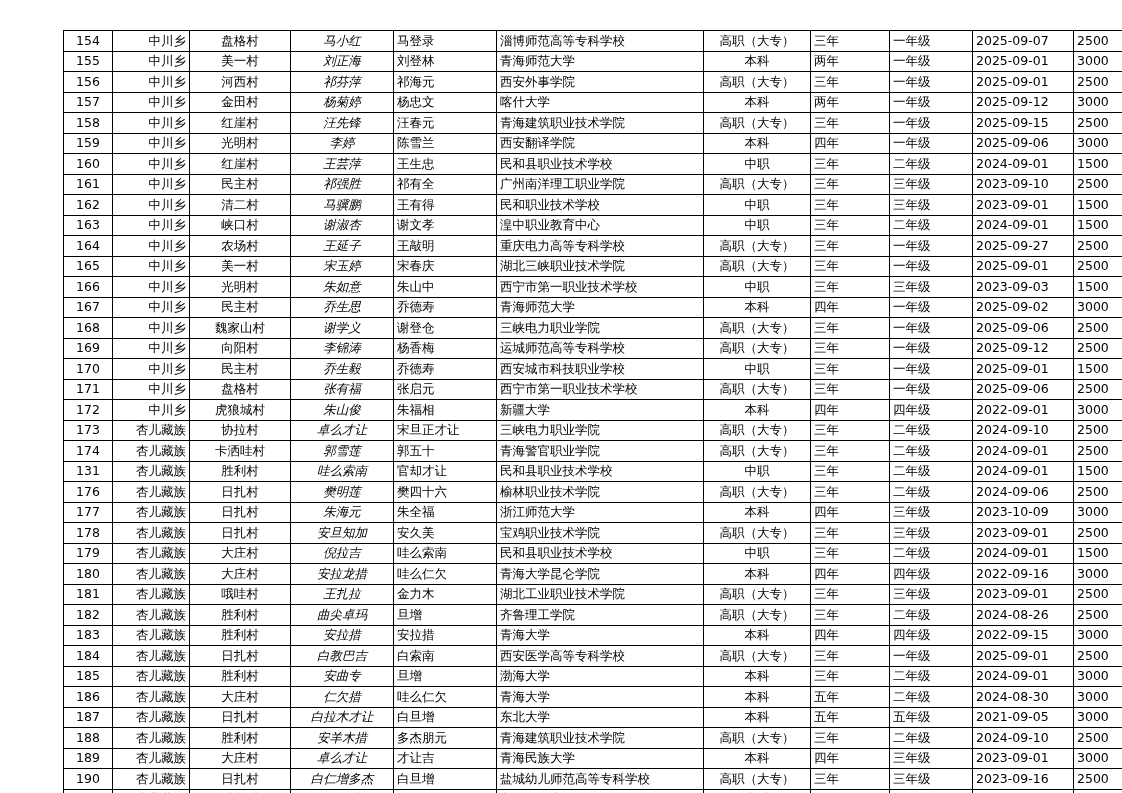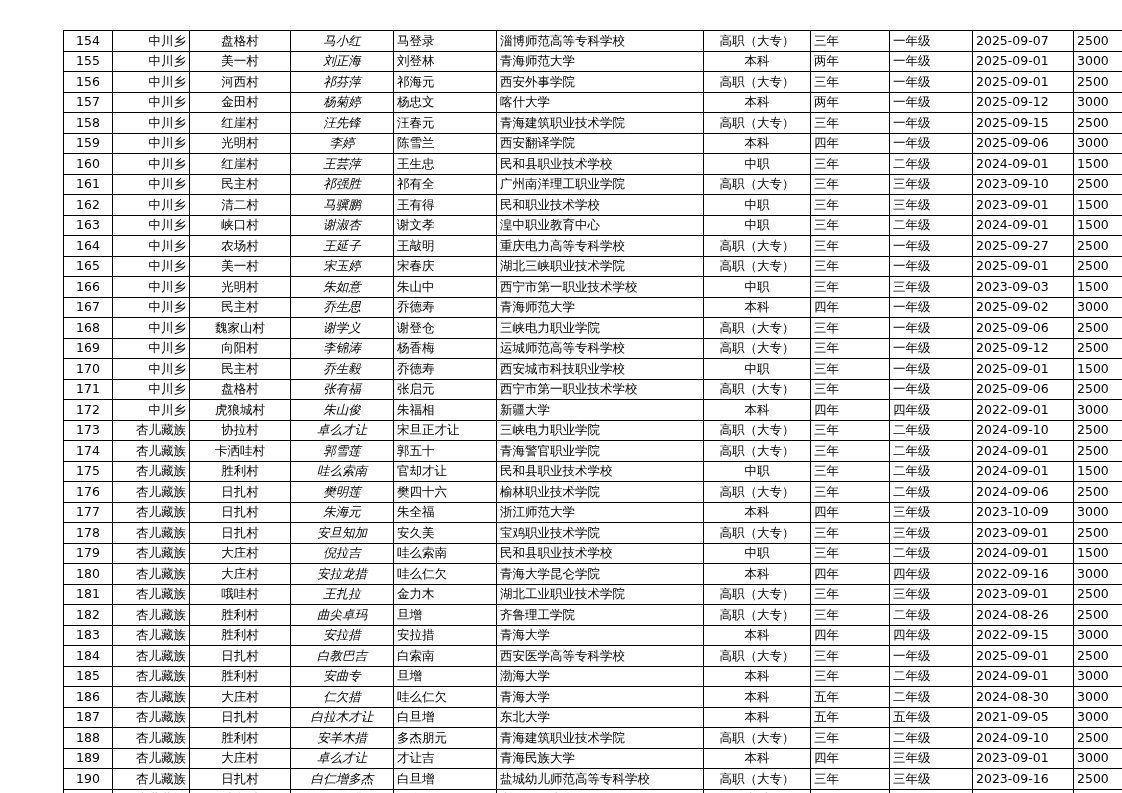--- a/index.html
+++ b/index.html
@@ -320,21 +320,21 @@
           <td class="c-student">郭雪莲</td>
           <td class="c-guardian">郭五十</td>
           <td class="c-school">青海警官职业学院</td>
           <td class="c-level">高职（大专）</td>
           <td class="c-length">三年</td>
           <td class="c-grade">二年级</td>
           <td class="c-date">2024-09-01</td>
           <td class="c-amount">2500</td>
         </tr>
         <tr>
-          <td class="c-idx">175</td>
+          <td class="c-idx">131</td>
           <td class="c-town">杏儿藏族</td>
           <td class="c-village">胜利村</td>
           <td class="c-student">哇么索南</td>
           <td class="c-guardian">官却才让</td>
           <td class="c-school">民和县职业技术学校</td>
           <td class="c-level">中职</td>
           <td class="c-length">三年</td>
           <td class="c-grade">二年级</td>
           <td class="c-date">2024-09-01</td>
           <td class="c-amount">1500</td>

